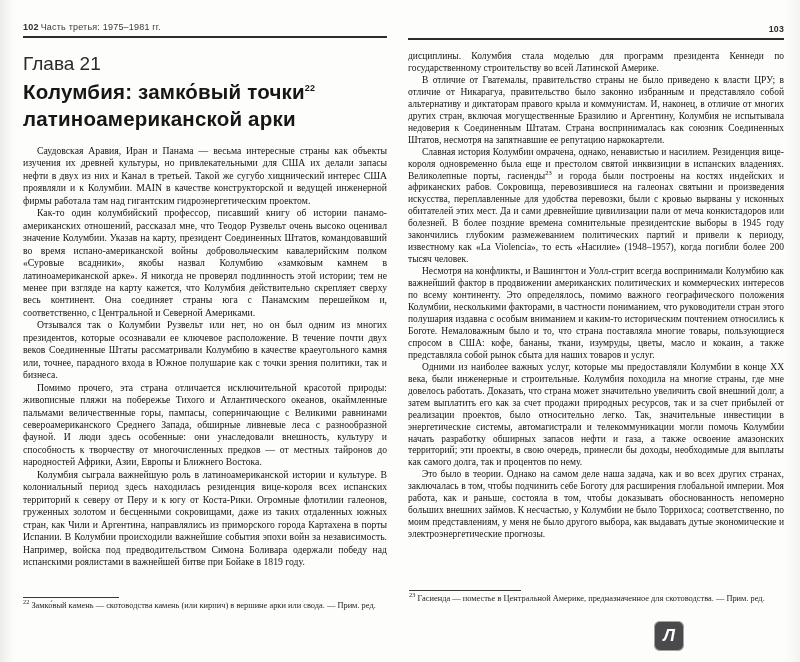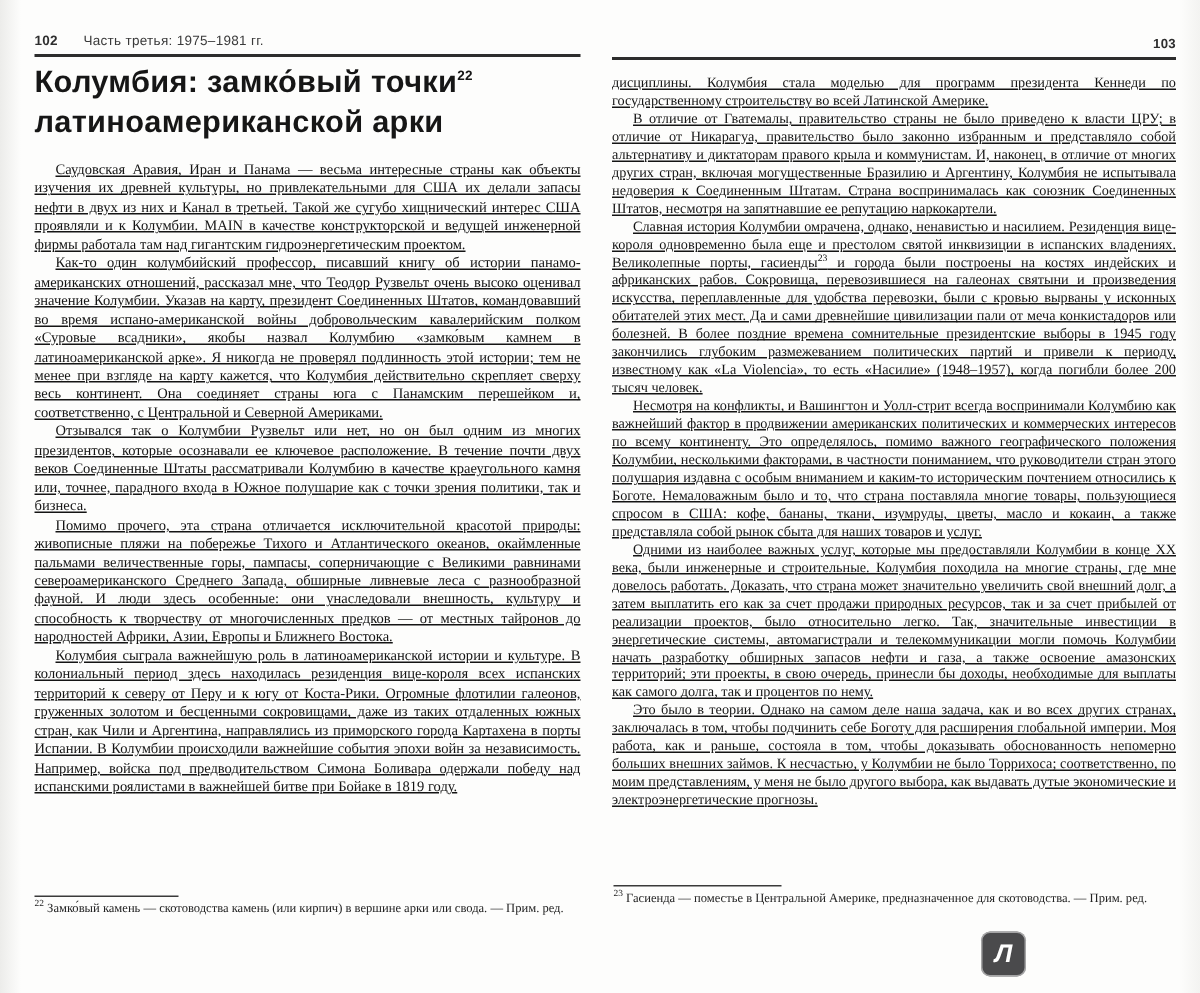--- a/index.html
+++ b/index.html
@@ -12,21 +12,21 @@
     color: #1c1c1c;
     overflow: hidden;
   }
   .page {
     position: absolute; top: 0; height: 662px; overflow: hidden;
   }
   .page-left  { left: 0;   width: 400px; padding: 22px 13px 0 23px; }
   .page-right { left: 400px; width: 400px; padding: 24px 16px 0 8px; }
 
   .page-header {
-    display: flex; align-items: baseline; gap: 17px;
+    display: flex; align-items: baseline; gap: 2px;
     font-family: "Liberation Sans", sans-serif;
     font-size: 9px; color: #3a3a3a; letter-spacing: 0.2px;
     white-space: nowrap;
   }
   .page-header.right { justify-content: flex-end; gap: 8px; font-size: 8.8px; }
   .pnum { font-weight: bold; color: #2e2e2e; }
   .header-rule {
     border: 0; border-top: 2.2px solid #2d2d2d;
     margin: 4px 0 0 0;
   }
@@ -38,21 +38,21 @@
   }
   .chapter-title {
     font-family: "Liberation Sans", sans-serif;
     font-weight: bold; font-size: 20.5px; line-height: 27px;
     color: #161616; margin: 3px 0 13px 0; letter-spacing: 0.2px;
   }
   .title-sup { font-size: 9px; vertical-align: super; line-height: 0; }
 
   .body-p {
     margin: 0; text-align: justify; text-indent: 14px;
-    font-size: 9.7px; line-height: 12.45px; color: #141414; text-decoration: underline;
+    font-size: 9.7px; line-height: 12.45px; color: #141414;
   }
   .page-right .body-p { font-size: 9.5px; line-height: 11.95px; }
   .body-p.no-indent { text-indent: 0; }
   .fn-ref { font-size: 6.5px; vertical-align: super; line-height: 0; }
 
   .footnote {
     position: absolute; left: 23px; right: 16px;
     font-size: 8.4px; line-height: 10.5px; color: #232323;
   }
   .page-left  .footnote { top: 597px; left: 23px; right: 15px; }
@@ -76,20 +76,21 @@
 </head>
 <body>
 
 <div class="page page-left">
   <div class="page-header">
     <span class="pnum">102</span>
     <span>Часть третья: 1975–1981 гг.</span>
   </div>
   <hr class="header-rule">
 
+  <div class="chapter-label">Глава 21</div>
   <h1 class="chapter-title"><span>Колумбия: замко́вый точки</span><sup class="title-sup">22</sup><br><span>латиноамериканской арки</span></h1>
 
   <p class="body-p">Саудовская Аравия, Иран и Панама — весьма интересные страны как объекты изучения их древней культуры, но привлекательными для США их делали запасы нефти в двух из них и Канал в третьей. Такой же сугубо хищнический интерес США проявляли и к Колумбии. MAIN в качестве конструкторской и ведущей инженерной фирмы работала там над гигантским гидроэнергетическим проектом.</p>
   <p class="body-p">Как-то один колумбийский профессор, писавший книгу об истории панамо-американских отношений, рассказал мне, что Теодор Рузвельт очень высоко оценивал значение Колумбии. Указав на карту, президент Соединенных Штатов, командовавший во время испано-американской войны добровольческим кавалерийским полком «Суровые всадники», якобы назвал Колумбию «замко́вым камнем в латиноамериканской арке». Я никогда не проверял подлинность этой истории; тем не менее при взгляде на карту кажется, что Колумбия действительно скрепляет сверху весь континент. Она соединяет страны юга с Панамским перешейком и, соответственно, с Центральной и Северной Америками.</p>
   <p class="body-p">Отзывался так о Колумбии Рузвельт или нет, но он был одним из многих президентов, которые осознавали ее ключевое расположение. В течение почти двух веков Соединенные Штаты рассматривали Колумбию в качестве краеугольного камня или, точнее, парадного входа в Южное полушарие как с точки зрения политики, так и бизнеса.</p>
   <p class="body-p">Помимо прочего, эта страна отличается исключительной красотой природы: живописные пляжи на побережье Тихого и Атлантического океанов, окаймленные пальмами величественные горы, пампасы, соперничающие с Великими равнинами североамериканского Среднего Запада, обширные ливневые леса с разнообразной фауной. И люди здесь особенные: они унаследовали внешность, культуру и способность к творчеству от многочисленных предков — от местных тайронов до народностей Африки, Азии, Европы и Ближнего Востока.</p>
   <p class="body-p">Колумбия сыграла важнейшую роль в латиноамериканской истории и культуре. В колониальный период здесь находилась резиденция вице-короля всех испанских территорий к северу от Перу и к югу от Коста-Рики. Огромные флотилии галеонов, груженных золотом и бесценными сокровищами, даже из таких отдаленных южных стран, как Чили и Аргентина, направлялись из приморского города Картахена в порты Испании. В Колумбии происходили важнейшие события эпохи войн за независимость. Например, войска под предводительством Симона Боливара одержали победу над испанскими роялистами в важнейшей битве при Бойаке в 1819 году.</p>
 
   <div class="footnote">
     <hr class="fn-rule">

